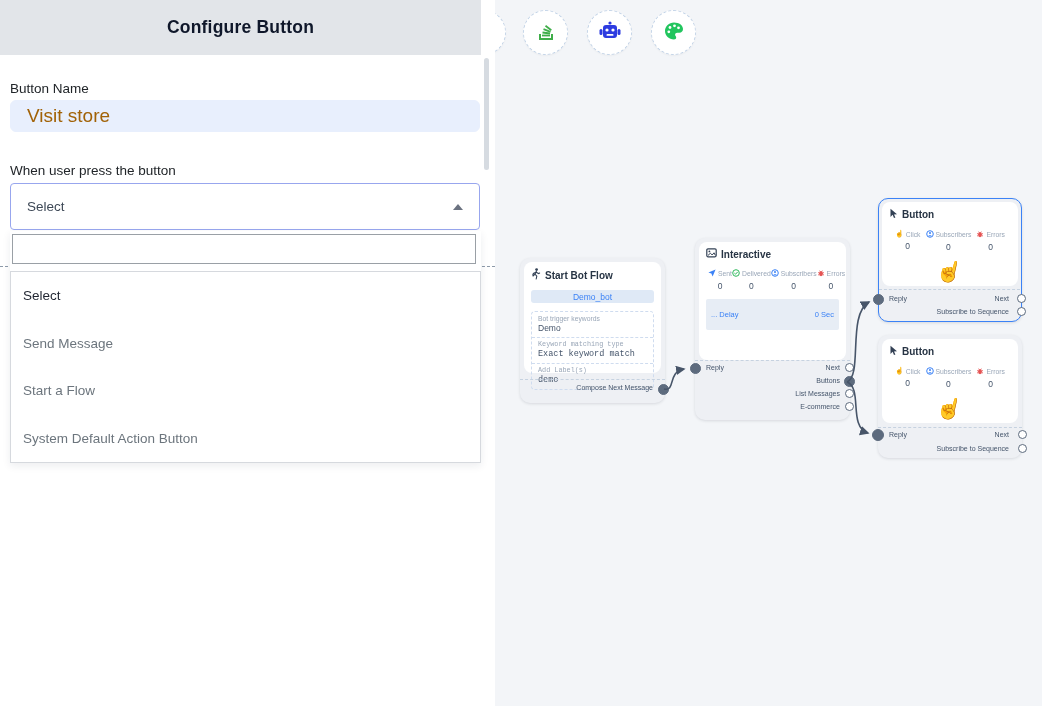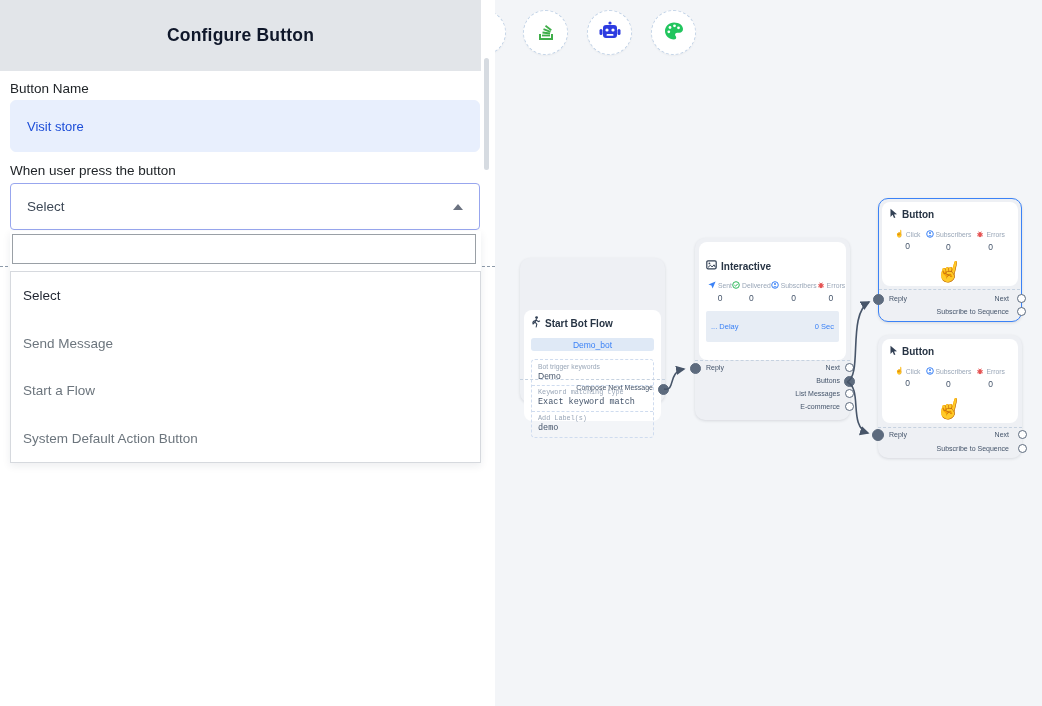--- a/index.html
+++ b/index.html
@@ -1,28 +1,28 @@
 <!DOCTYPE html>
 <html><head>
 <meta charset="utf-8">
 <style>
   * { box-sizing: border-box; margin: 0; padding: 0; }
   html,body { width:1042px; height:706px; overflow:hidden; }
   body { font-family:"Liberation Sans", sans-serif; background:#fff; position:relative; }
 
   
   .panel { position:absolute; left:0; top:0; width:495px; height:706px; background:#fff; z-index:5; }
-  .panel-header { position:absolute; left:0; top:0; width:481px; height:71px; background:#e2e5e9;
+  .panel-header { position:absolute; left:0; top:0; width:481px; height:55px; background:#e2e5e9;
                   display:flex; align-items:center; justify-content:center;text-align:right; }
   .panel-gutter { position:absolute; left:481px; top:0; width:14px; height:55px; background:#fff; }
   .scroll-thumb { position:absolute; left:484px; top:58px; width:5px; height:112px; background:#d6dbe1; border-radius:3px; }
   .panel-title { font-size:17.5px; font-weight:700; color:#0f172a; letter-spacing:.2px; }
   .field-label { position:absolute; left:10px; font-size:13.5px; color:#212529; }
-  .name-input { position:absolute; left:10px; top:100px; width:470px; height:52px; background:#e8effd;
-                border:1px solid #e8effd; border-radius:6px; font-size:13px; color:#1d4ed8;
+  .name-input { position:absolute; left:10px; top:100px; width:470px; height:32px; background:#e8effd;
+                border:1px solid #e8effd; border-radius:6px; font-size:19px; color:#a16207;
                 padding-left:16px; font-family:"Liberation Sans", sans-serif; }
   .select-box { position:absolute; left:10px; top:183px; width:470px; height:47px; background:#fff;
                 border:1px solid #98a6ee; border-radius:4px; display:flex; align-items:center;
                 justify-content:space-between; padding:0 16px; cursor:pointer; }
   .select-value { font-size:13.5px; color:#3d4856; }
   .caret-up { width:0; height:0; border-left:5px solid transparent; border-right:5px solid transparent;
               border-bottom:6px solid #6b7280; }
   .panel-dashed { position:absolute; left:0; top:266px; width:495px; border-top:1px dashed #8d9aa9; z-index:1; }
   .dropdown { position:absolute; left:10px; top:231px; width:471px; background:#fff; z-index:3;
               box-shadow:0 3px 8px rgba(30,41,59,.08); }
@@ -108,21 +108,21 @@
         <path d="M13 4.5c-5 0-9 3.8-9 8.5s4 8.5 9 8.5c1.4 0 2.2-.9 2.2-2 0-.6-.3-1-.6-1.5-.3-.4-.5-.8-.5-1.3 0-1.1.9-2 2-2h2.1c2.6 0 3.8-1.8 3.8-3.7C22 7.3 18 4.5 13 4.5z" fill="#22c55e"></path>
         <circle cx="9" cy="9.5" r="1.4" fill="#fff"></circle>
         <circle cx="13.5" cy="7.8" r="1.4" fill="#fff"></circle>
         <circle cx="17.5" cy="9.8" r="1.4" fill="#fff"></circle>
         <circle cx="7.8" cy="13.8" r="1.4" fill="#fff"></circle>
       </svg>
     </span>
   </div>
 
   <div class="node-outer" style="left:25px; top:258px; width:145px; height:145px;">
-    <div class="card" style="left:4px; top:4px; width:137px; height:111px; padding:6px 7px;margin-top:48px;">
+    <div class="card" style="left:4px; top:4px; width:137px; height:111px; padding:6px 7px;">
       <div class="node-head">
         <span>
           <svg width="10" height="12" viewBox="0 0 10 12">
             <circle cx="5.6" cy="1.6" r="1.4" fill="#334155"></circle>
             <path d="M5.4 3.2 L4 6.2 L2 8 M4 6.2 L5.8 8.2 L5.2 11 M4.4 4.4 L2.4 5.4 L1.8 7 M5.6 4.6 L7.6 5.6 L8.6 5" stroke="#334155" stroke-width="1.1" fill="none" stroke-linecap="round"></path>
           </svg>
         </span>
         <span>Start Bot Flow</span>
       </div>
       <button class="pill-btn" style="margin-top:8px;">Demo_bot</button>
@@ -142,21 +142,21 @@
       </div>
     </div>
     <div class="dashed-sep" style="position:absolute; left:0; top:121px; width:145px;"></div>
     <div class="footer-row" style="top:126px; right:12px;">
       <span class="port-label">Compose Next Message</span>
     </div>
     <span class="port filled" style="position:absolute; right:-4px; top:126px; width:11px; height:11px;"></span>
   </div>
 
   <div class="node-outer" style="left:200px; top:238px; width:155px; height:182px;">
-    <div class="card" style="left:4px; top:4px; width:147px; height:118px; padding:18px 7px;">
+    <div class="card" style="left:4px; top:4px; width:147px; height:118px; padding:6px 7px;">
       <div class="node-head">
         <span>
           <svg width="11" height="10" viewBox="0 0 11 10">
             <rect x="0.8" y="0.8" width="9.4" height="8" rx="1.2" fill="none" stroke="#334155" stroke-width="1.2"></rect>
             <circle cx="3.4" cy="3.4" r="0.9" fill="#334155"></circle>
             <path d="M2 7.4 L4.4 5.2 L6.2 7 L8 4.8 L9.4 7.4" stroke="#334155" stroke-width="1" fill="none"></path>
           </svg>
         </span>
         <span>Interactive</span>
       </div>

